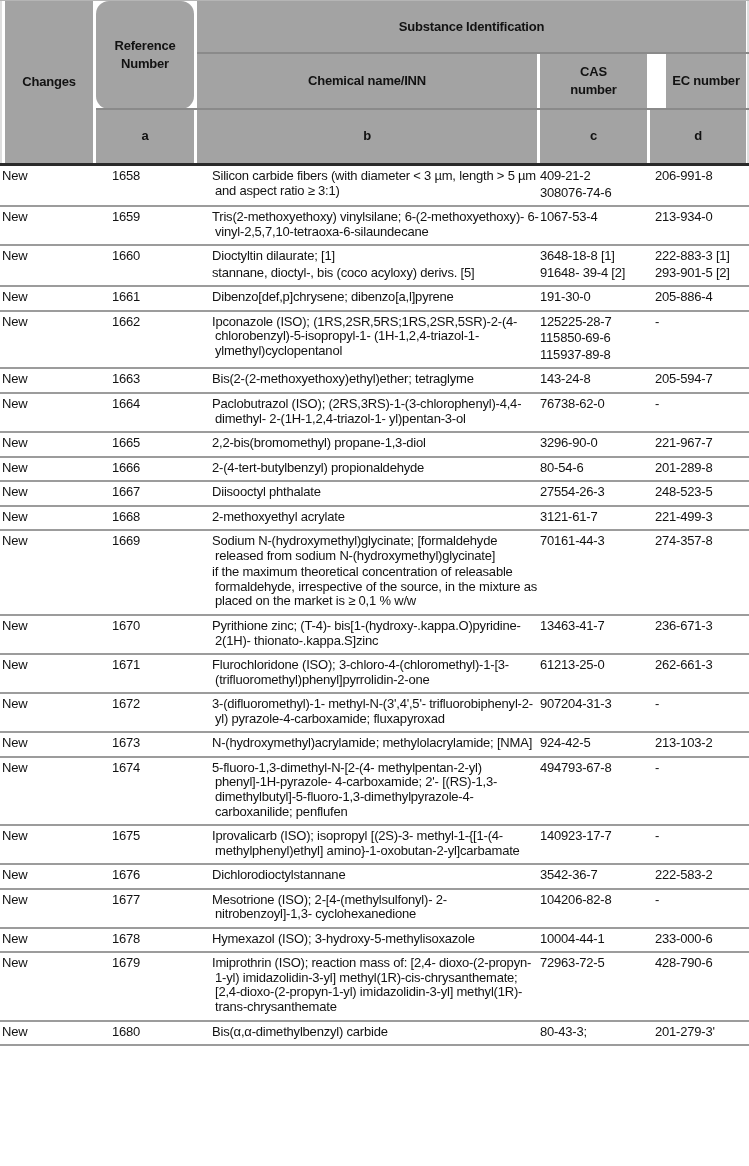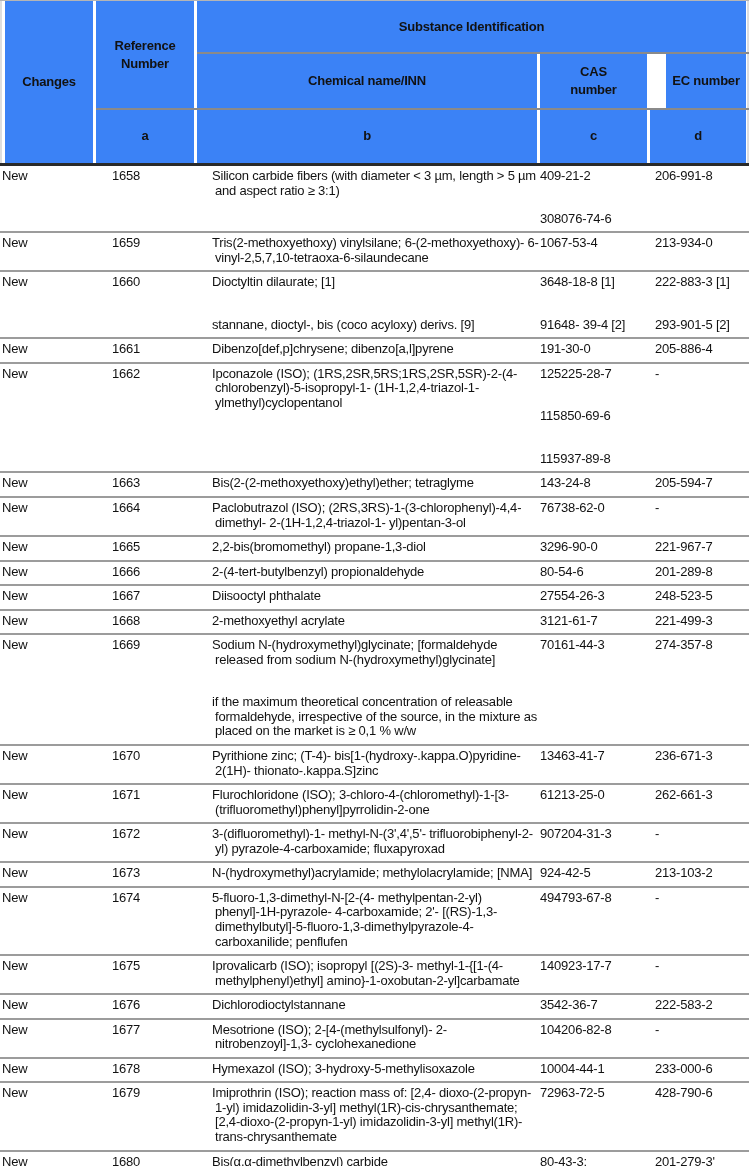--- a/index.html
+++ b/index.html
@@ -17,32 +17,32 @@
   .thead{
     position:relative;
     display:grid;
     grid-template-columns:2px 3px 88px 3px 98px 3px 340px 3px 107px 3px 96px 1px 2px;
     grid-template-rows:52px 56px 54px;
     background:#ffffff;
     border-top:1px solid #b5b5b5;
     border-bottom:3px solid #2a2a2a;
   }
   .hcell{
-    background:#3b82f6;
+    background:#a3a3a3;
     display:flex;
     align-items:center;
     justify-content:center;
     text-align:center;
     font-weight:bold;
     line-height:1.35;
   }
   .edge-l{grid-area:1/1/4/2;background:#dedede;}
   .edge-r{grid-area:1/13/4/14;background:#dedede;}
   .h-changes{grid-area:1/3/4/4;}
-  .h-ref{grid-area:1/5/3/6;}
+  .h-ref{grid-area:1/5/3/6;border-radius:13px;}
   .h-ref span{display:inline-block;max-width:80px;}
   .h-subst{grid-area:1/7/2/12;}
   .h-chem{grid-area:2/7/3/8;}
   .h-cas{grid-area:2/9/3/10;}
   .h-cas span{display:inline-block;max-width:64px;}
   .h-ec{grid-area:2/11/3/12;margin-left:16px;}
   .h-a{grid-area:3/5/4/6;}
   .h-b{grid-area:3/7/4/8;}
   .h-c{grid-area:3/9/4/10;}
   .h-d{grid-area:3/11/4/12;}
@@ -54,21 +54,21 @@
   .tbody{width:749px;}
   .row{
     display:grid;
     grid-template-columns:96px 101px 343px 110px 99px;
     border-bottom:2px solid #9c9c9c;
     padding:3px 0 5px 0;
     background:#ffffff;
   }
   .cell{min-width:0;}
   .cell p{margin:0;}
-  .cell p + p{margin-top:28px;}
+  .cell p + p{margin-top:2px;}
   .c-changes{padding-left:2px;}
   .c-ref{padding-left:16px;}
   .c-name{padding-left:15px;padding-right:1px;}
   .c-name p{padding-left:3px;text-indent:-3px;}
   .c-cas{padding-right:2px;}
   .c-cas p,.c-ec p{white-space:nowrap;}
   .c-ec{padding-left:5px;}
   .page-bottom{height:11px;background:#ffffff;}
 </style>
 </head>
@@ -143,21 +143,21 @@
       </div>
       <div class="row">
         <div class="cell c-changes">
           <p>New</p>
         </div>
         <div class="cell c-ref">
           <p>1660</p>
         </div>
         <div class="cell c-name">
           <p>Dioctyltin dilaurate; [1]</p>
-          <p>stannane, dioctyl-, bis (coco acyloxy) derivs. [9]</p>
+          <p>stannane, dioctyl-, bis (coco acyloxy) derivs. [5]</p>
         </div>
         <div class="cell c-cas">
           <p>3648-18-8 [1]</p>
           <p>91648- 39-4 [2]</p>
         </div>
         <div class="cell c-ec">
           <p>222-883-3 [1]</p>
           <p>293-901-5 [2]</p>
         </div>
       </div>

